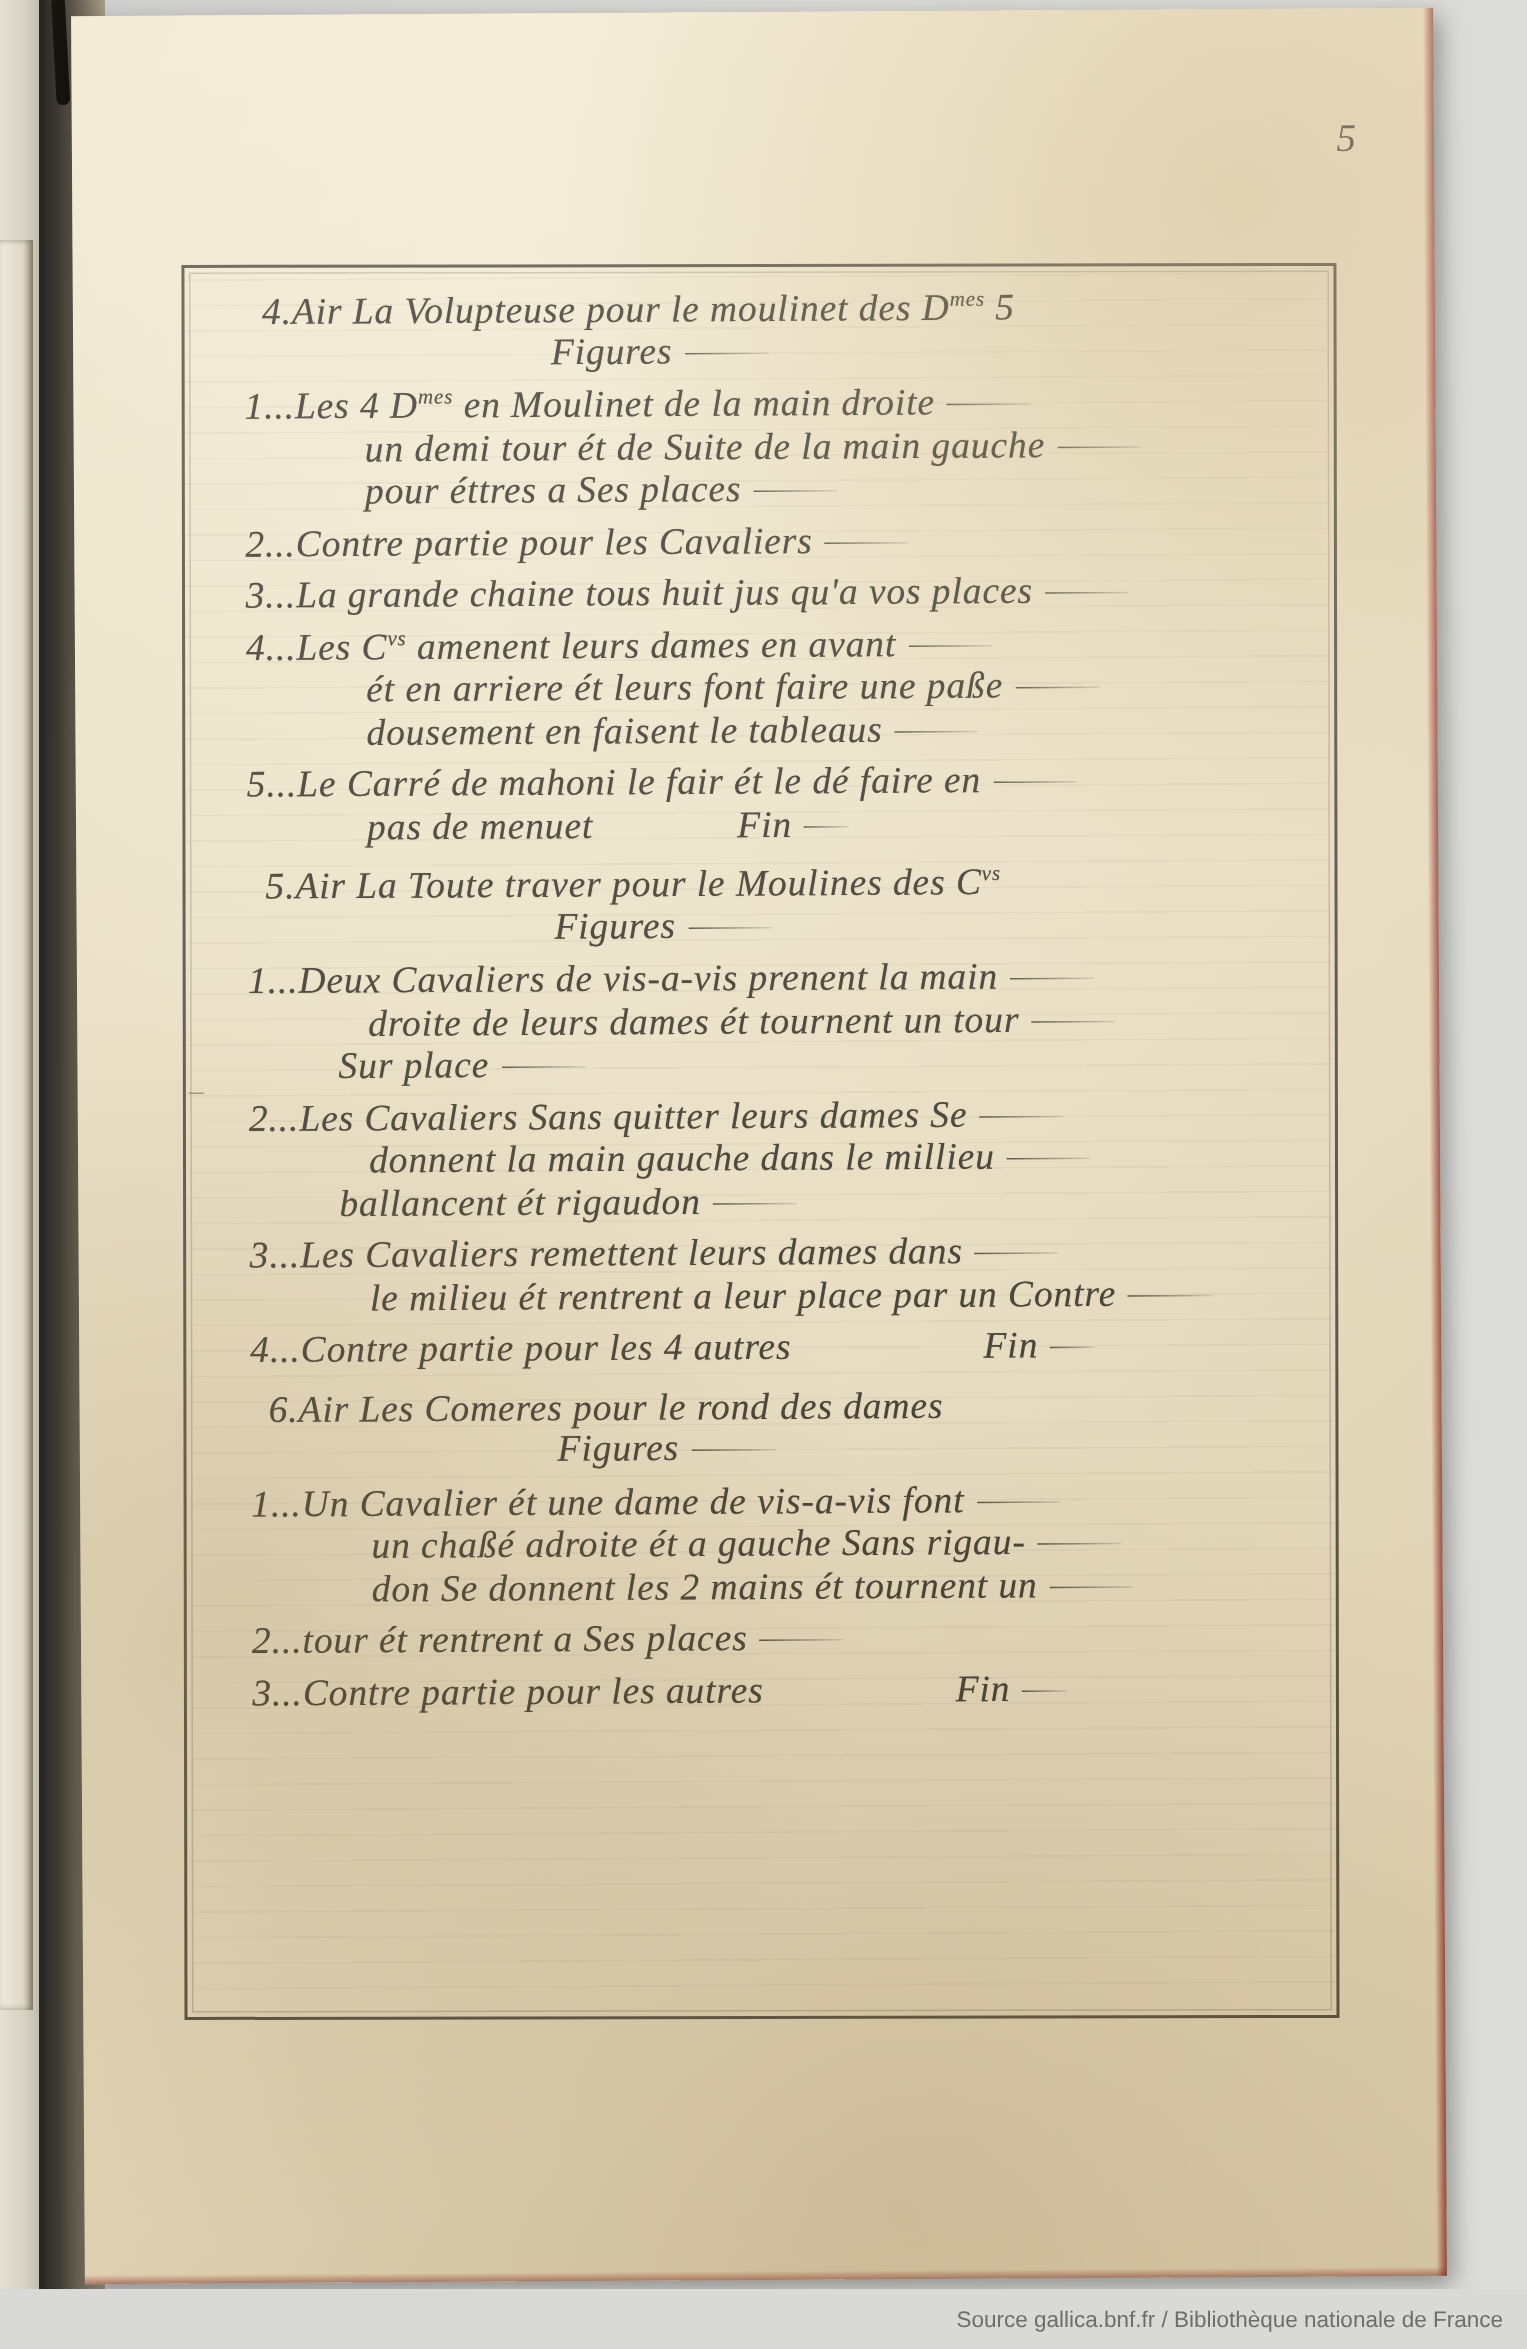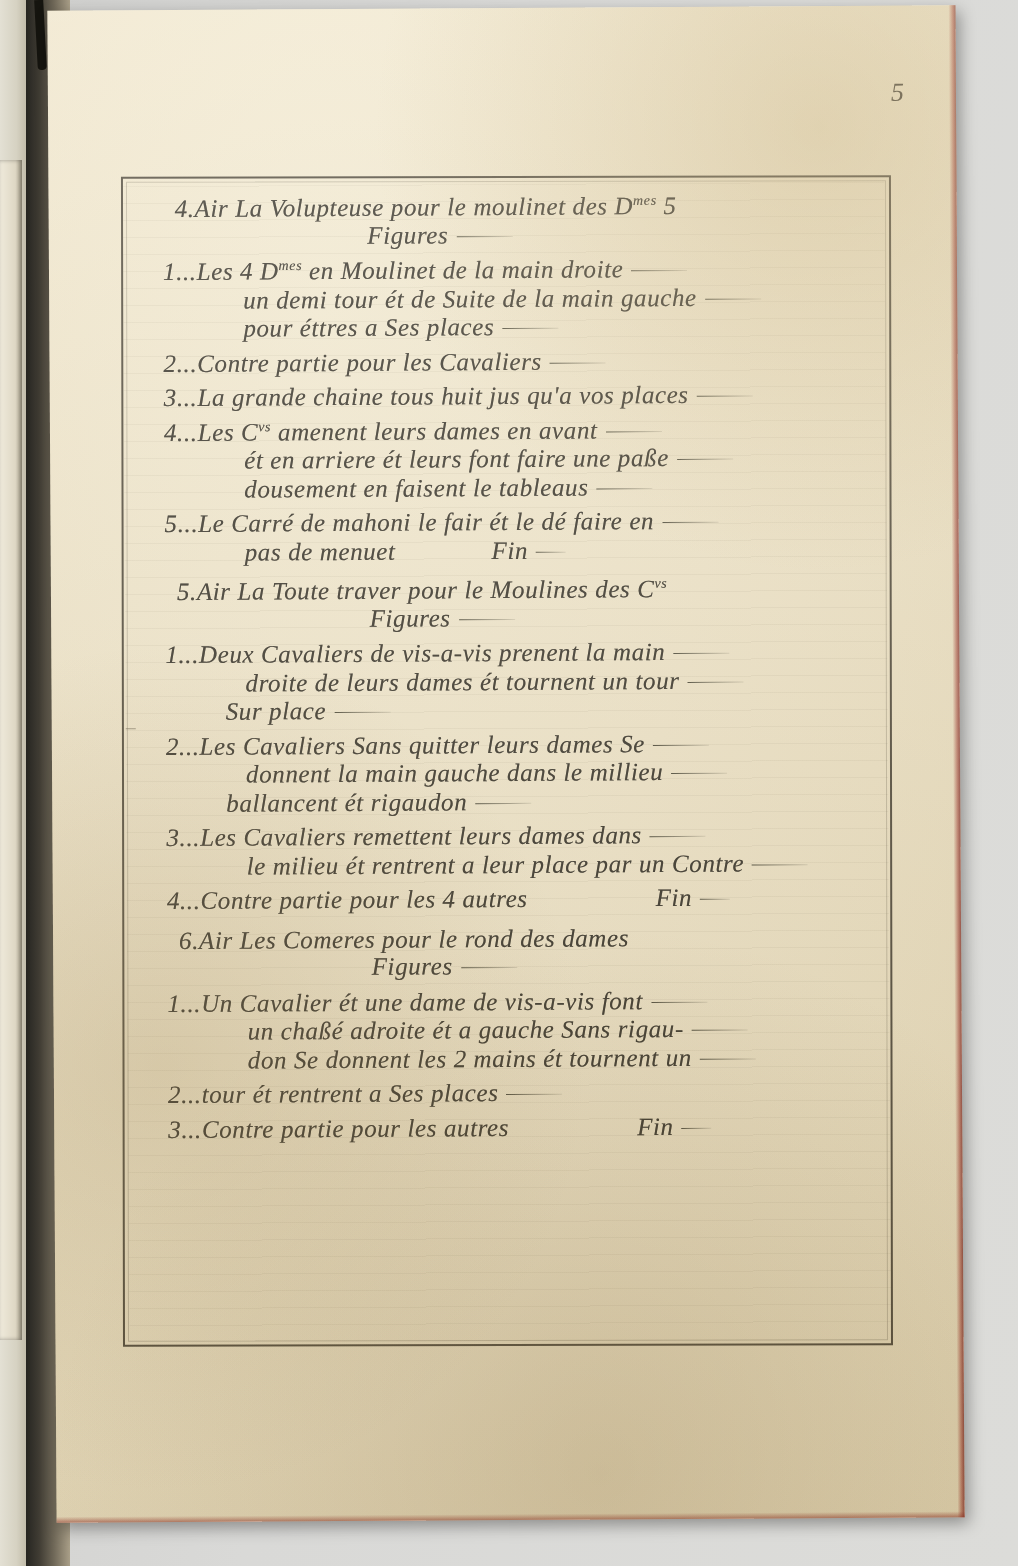--- a/index.html
+++ b/index.html
@@ -263,13 +263,16 @@
         <div class="ms-line air-line" style="margin-top: 14px;"><span class="num">6</span><span>.Air Les Comeres pour le rond des dames</span></div>
         <div class="ms-line figures swash" style="margin-bottom: 10px;">Figures</div>
         <div class="ms-line item swash" style="margin-top: 9px;"><span class="num">1... </span><span>Un Cavalier ét une dame de vis-a-vis font</span></div>
         <div class="ms-line cont swash" style="margin-top: 3px;"><span>un chaßé adroite ét a gauche Sans rigau-</span></div>
         <div class="ms-line cont swash" style="margin-top: 3px;"><span>don Se donnent les 2 mains ét tournent un</span></div>
         <div class="ms-line item swash" style="margin-top: 9px;"><span class="num">2... </span><span>tour ét rentrent a Ses places</span></div>
         <div class="ms-line item" style="margin-top: 9px;"><span class="num">3... </span><span>Contre partie pour les autres</span><span class="fin-right swash swash-sm">Fin</span></div>
       </div>
   </div>
 
+  <div id="credit">
+    <span>Source gallica.bnf.fr / Bibliothèque nationale de France</span>
+  </div>
 </div>
 
 </body></html>

